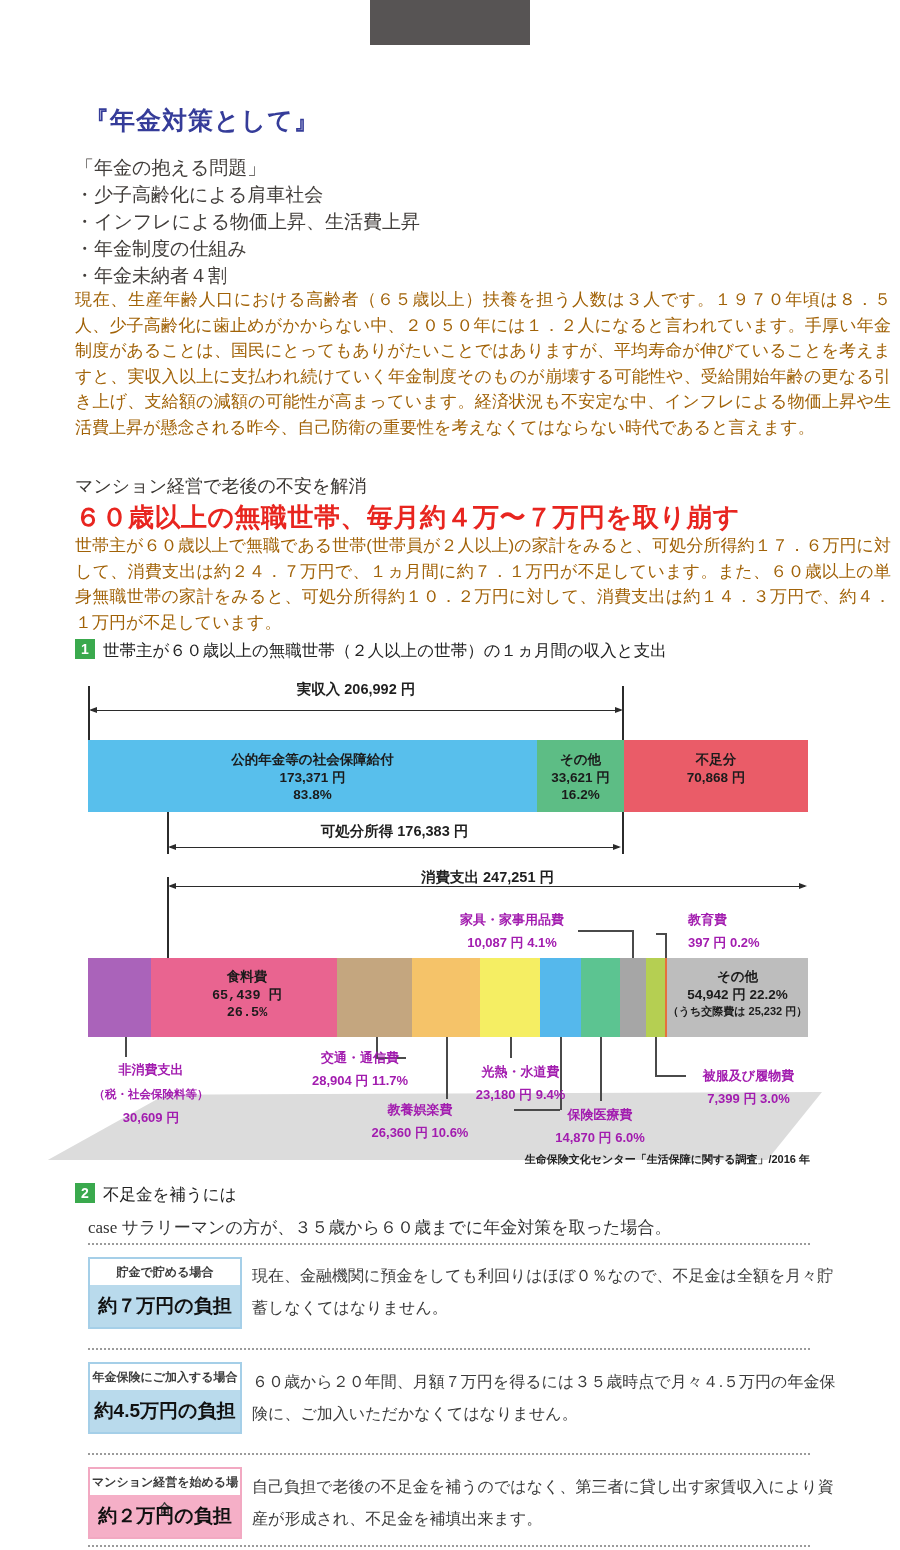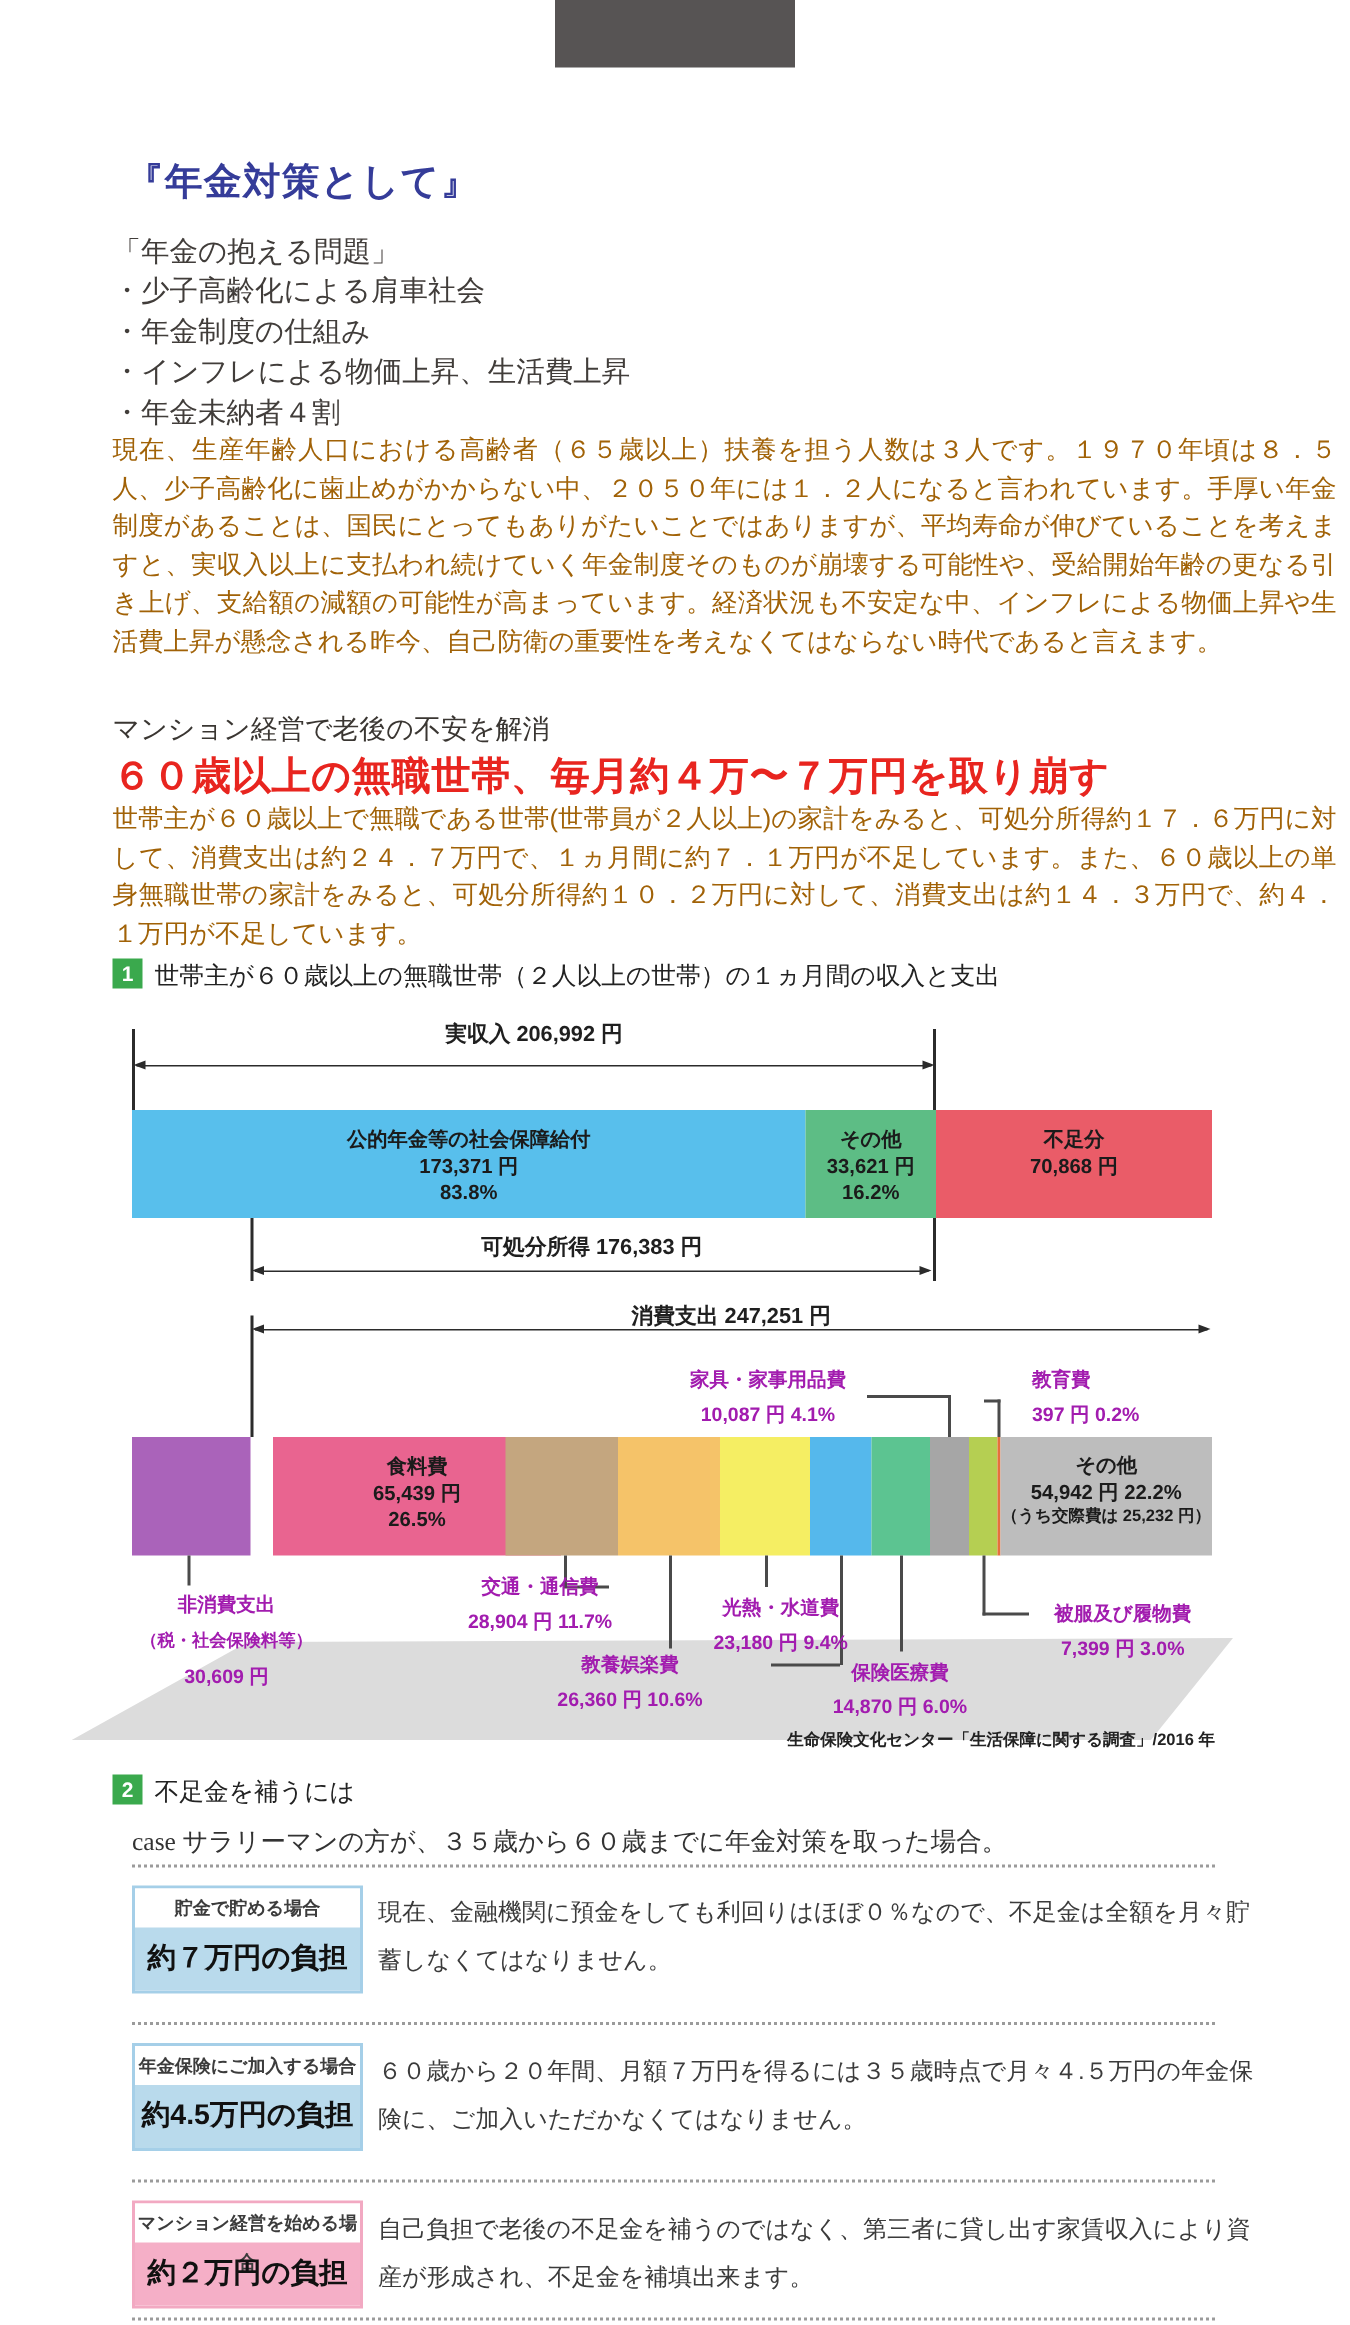--- a/index.html
+++ b/index.html
@@ -48,22 +48,22 @@
 
 <div id="page">
 
   <div class="logo-block" style="background: rgb(87, 84, 84);"></div>
 
   <div class="title serif" style="color: rgb(53, 60, 153);">『年金対策として』</div>
 
   <div class="prob-head">「年金の抱える問題」</div>
   <div class="prob-list">
     <div>・少子高齢化による肩車社会</div>
+    <div>・インフレによる物価上昇、生活費上昇</div>
     <div>・年金制度の仕組み</div>
-    <div>・インフレによる物価上昇、生活費上昇</div>
     <div>・年金未納者４割</div>
   </div>
 
   <p class="para" style="top:287px;">現在、生産年齢人口における高齢者（６５歳以上）扶養を担う人数は３人です。１９７０年頃は８．５人、少子高齢化に歯止めがかからない中、２０５０年には１．２人になると言われています。手厚い年金制度があることは、国民にとってもありがたいことではありますが、平均寿命が伸びていることを考えますと、実収入以上に支払われ続けていく年金制度そのものが崩壊する可能性や、受給開始年齢の更なる引き上げ、支給額の減額の可能性が高まっています。経済状況も不安定な中、インフレによる物価上昇や生活費上昇が懸念される昨今、自己防衛の重要性を考えなくてはならない時代であると言えます。</p>
 
   <div class="lead serif">マンション経営で老後の不安を解消</div>
   <div class="redhead serif" style="color: rgb(232, 37, 31);">６０歳以上の無職世帯、毎月約４万〜７万円を取り崩す</div>
   <p class="para" style="top:533px;">世帯主が６０歳以上で無職である世帯(世帯員が２人以上)の家計をみると、可処分所得約１７．６万円に対して、消費支出は約２４．７万円で、１ヵ月間に約７．１万円が不足しています。また、６０歳以上の単身無職世帯の家計をみると、可処分所得約１０．２万円に対して、消費支出は約１４．３万円で、約４．１万円が不足しています。</p>
 
   <div class="numsq" style="left: 75px; top: 639px; background: rgb(58, 169, 77);">1</div>
@@ -114,21 +114,21 @@
 
   <div class="lbl" style="left:688px;top:908px;width:120px;text-align:left;">
     <div>教育費</div>
     <div><span>397 円</span> <span>0.2%</span></div>
   </div>
   <div class="lline" style="left:656px;top:933px;width:11px;height:1.5px;"></div>
   <div class="lline" style="left:665px;top:933px;width:1.5px;height:25px;"></div>
 
   <div class="bar" style="left:88px;top:958px;width:720px;height:79px;">
     <div class="seg" style="left: 0px; width: 79px; background: rgb(170, 99, 186);"></div>
-    <div class="seg" style="left: 94px; width: 192px; background: rgb(233, 100, 144);">
+    <div class="seg" style="left: 63px; width: 192px; background: rgb(233, 100, 144); font-family: Liberation Mono, monospace;">
       <div class="seg-lbl">
         <div>食料費</div>
         <div>65,439 円</div>
         <div>26.5%</div>
       </div>
     </div>
     <div class="seg" style="left: 249px; width: 75px; background: rgb(196, 166, 127);"></div>
     <div class="seg" style="left: 324px; width: 68px; background: rgb(245, 195, 105);"></div>
     <div class="seg" style="left: 392px; width: 60px; background: rgb(245, 238, 99);"></div>
     <div class="seg" style="left: 452px; width: 41px; background: rgb(85, 184, 236);"></div>

